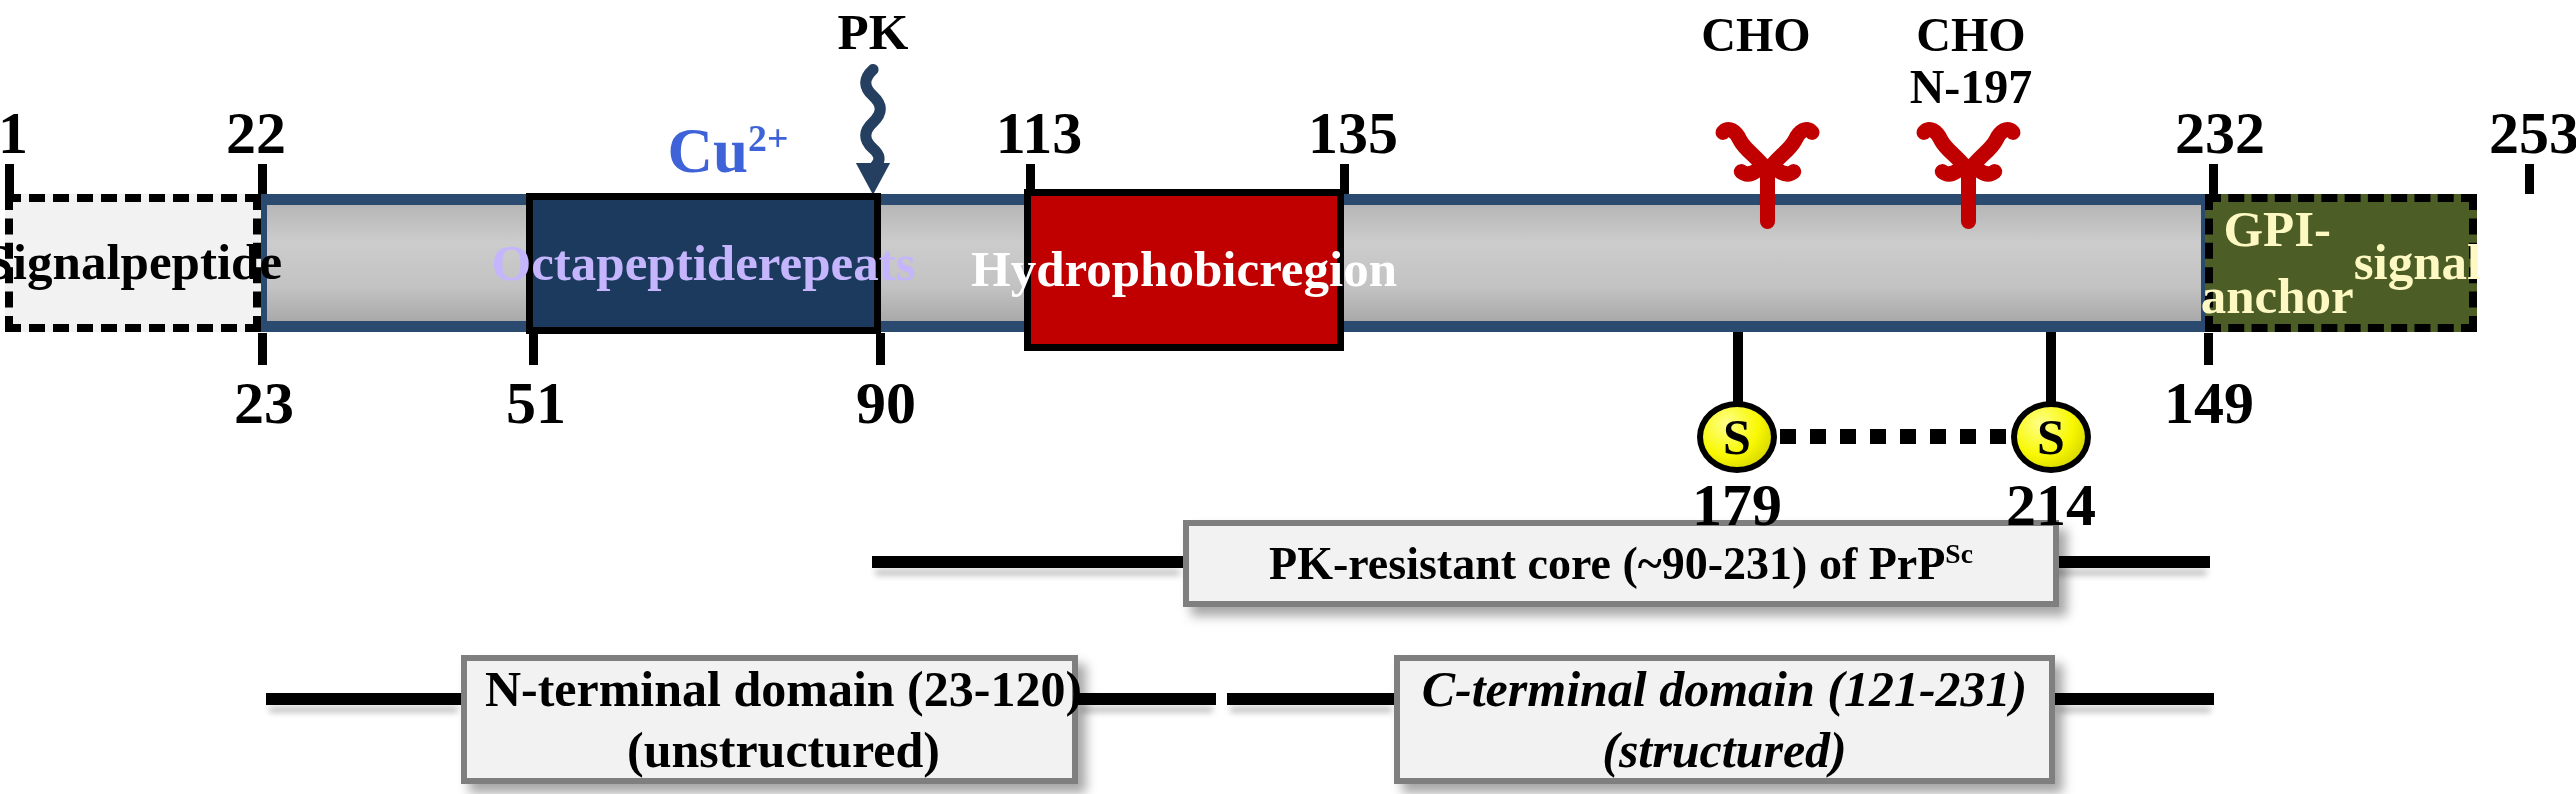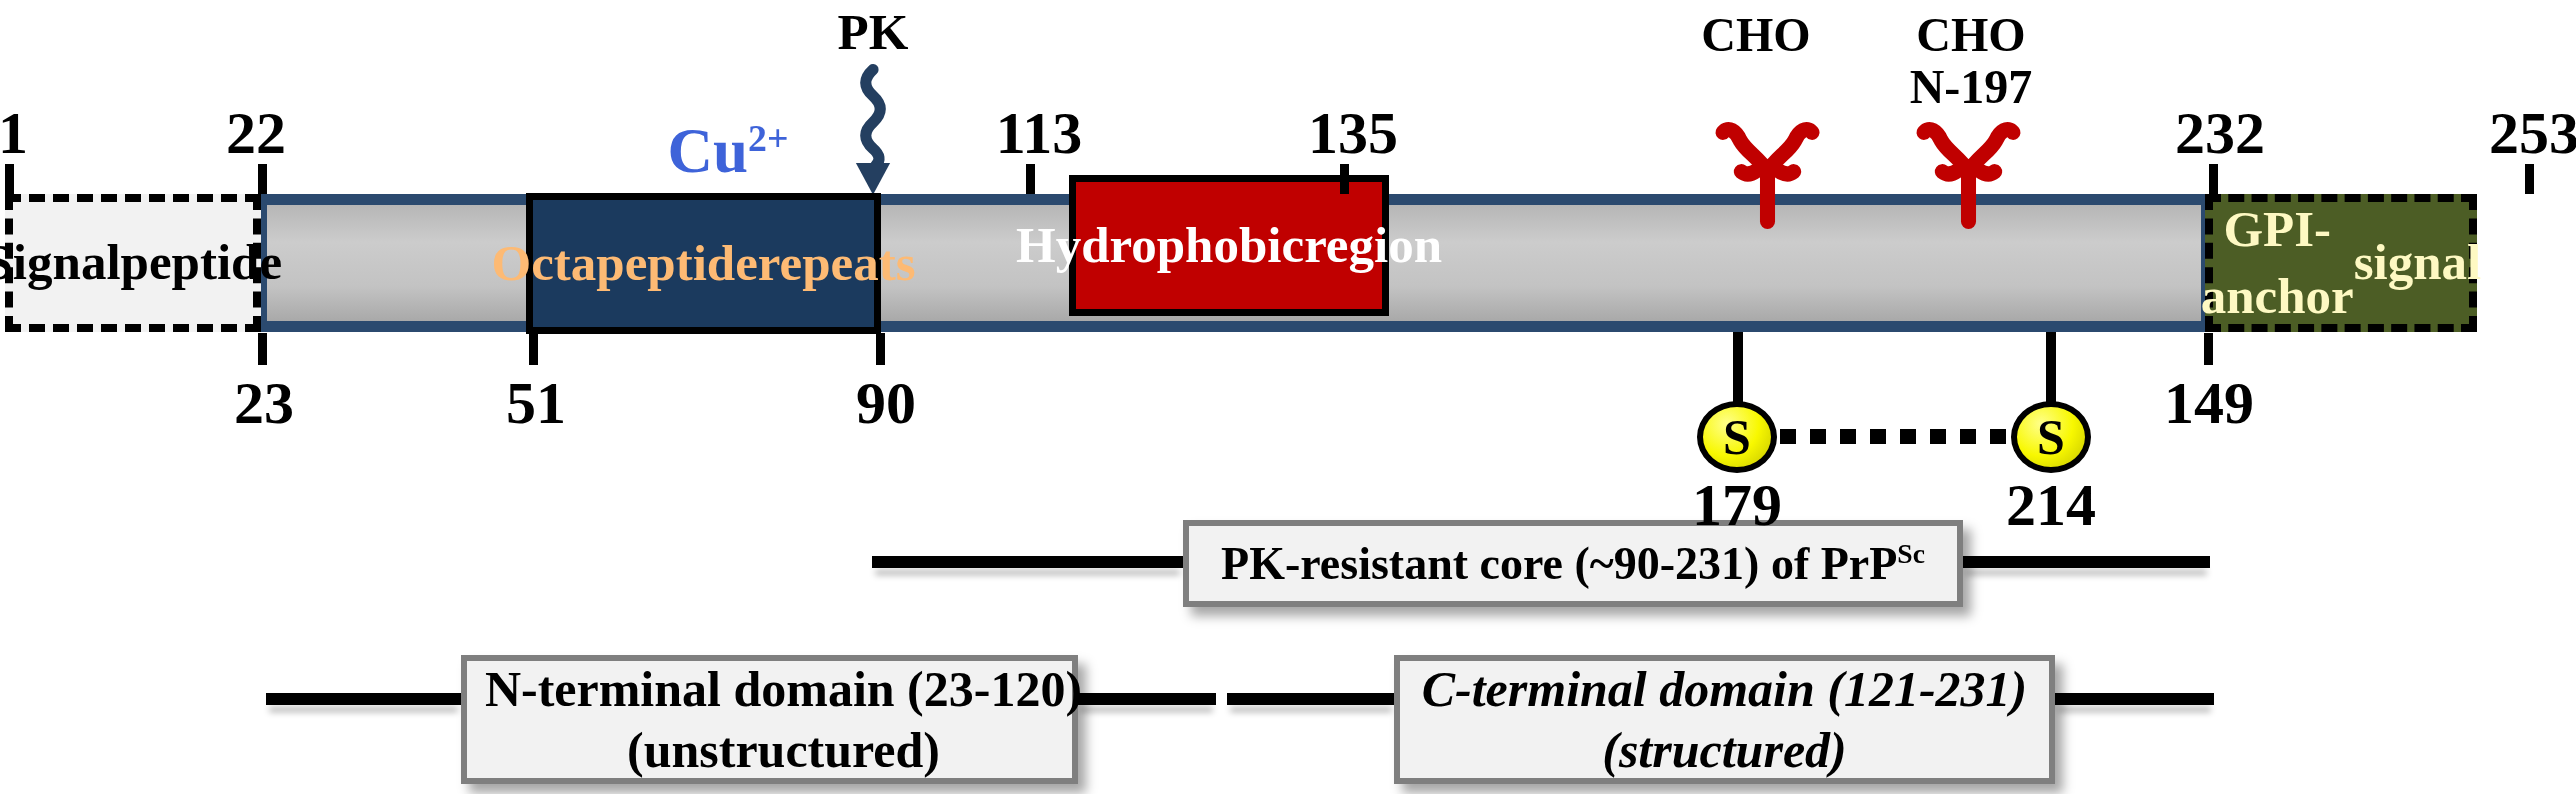--- a/index.html
+++ b/index.html
@@ -15,22 +15,22 @@
     background:linear-gradient(180deg,#b6b6b6,#cccccc 32%,#c3c3c3 70%,#a9a9a9);
     border-top:11.2px solid #2b4a6f;border-bottom:11.2px solid #2b4a6f;
     border-left:6.6px solid #2b4a6f;border-right:4px solid #2b4a6f;
     z-index:1;
   }
   .region{
     box-sizing:border-box;display:flex;flex-direction:row;justify-content:center;
     align-items:center;text-align:center;line-height:1.32;font-size:51px;z-index:2;
   }
   .region.signal{left:5.3px;top:194px;width:256px;height:138px;border:8.5px dashed #000;background:#f2f2f2;color:#000;}
-  .region.octa{left:526px;top:193px;width:355px;height:141px;border:7.2px solid #000;background:#1b3a5e;color:#fdba74;}
-  .region.hydro{left:1024px;top:175px;width:320px;height:141px;border:7.2px solid #000;background:#c00000;color:#ffffff;margin-left:45px;}
+  .region.octa{left:526px;top:193px;width:355px;height:141px;border:7.2px solid #000;background:#1b3a5e;color:#c4b5fd;}
+  .region.hydro{left:1024px;top:189px;width:320px;height:162px;border:7.2px solid #000;background:#c00000;color:#ffffff;}
   .region.gpi{left:2205px;top:194px;width:272px;height:138px;border:8.5px dashed #000;background:#4c5d25;color:#fef9c3;}
   
   .tick{width:9.2px;background:#000;z-index:3;}
   .num{font-size:60px;line-height:1;transform:translateX(-50%);white-space:nowrap;z-index:3;}
   
   .cu{font-size:63px;line-height:1;transform:translateX(-50%);white-space:nowrap;z-index:3;}
   .sup{font-size:60%;position:relative;top:-0.55em;}
   .pk{font-size:51px;line-height:1;transform:translateX(-50%);z-index:3;}
   
   .cho{font-size:48px;line-height:1.08;transform:translateX(-50%);text-align:center;white-space:nowrap;z-index:3;}
@@ -43,21 +43,21 @@
   }
   .dots{height:14.5px;background:repeating-linear-gradient(90deg,#000 0 16px,transparent 16px 30px);z-index:2;}
   
   .bline{height:12px;background:#000;box-shadow:0 10.5px 6.6px -3.3px rgba(0,0,0,0.28);z-index:1;}
   .gbox{
     box-sizing:border-box;background:#f2f2f2;border:6px solid #7f7f7f;
     box-shadow:8px 9.2px 10.5px rgba(0,0,0,0.35);
     display:flex;flex-direction:column;align-items:center;justify-content:center;
     text-align:center;z-index:2;white-space:nowrap;
   }
-  .corebox{left:1183px;top:520px;width:780px;height:87px;font-size:46px;line-height:1;}
+  .corebox{left:1183px;top:520px;width:876px;height:87px;font-size:46px;line-height:1;}
   .dombox{font-size:50px;line-height:1.22;}
   svg{display:block;overflow:visible;}
 </style>
 </head>
 <body>
 
 <div class="fig">
 
   <div class="abs bar"></div>
 

